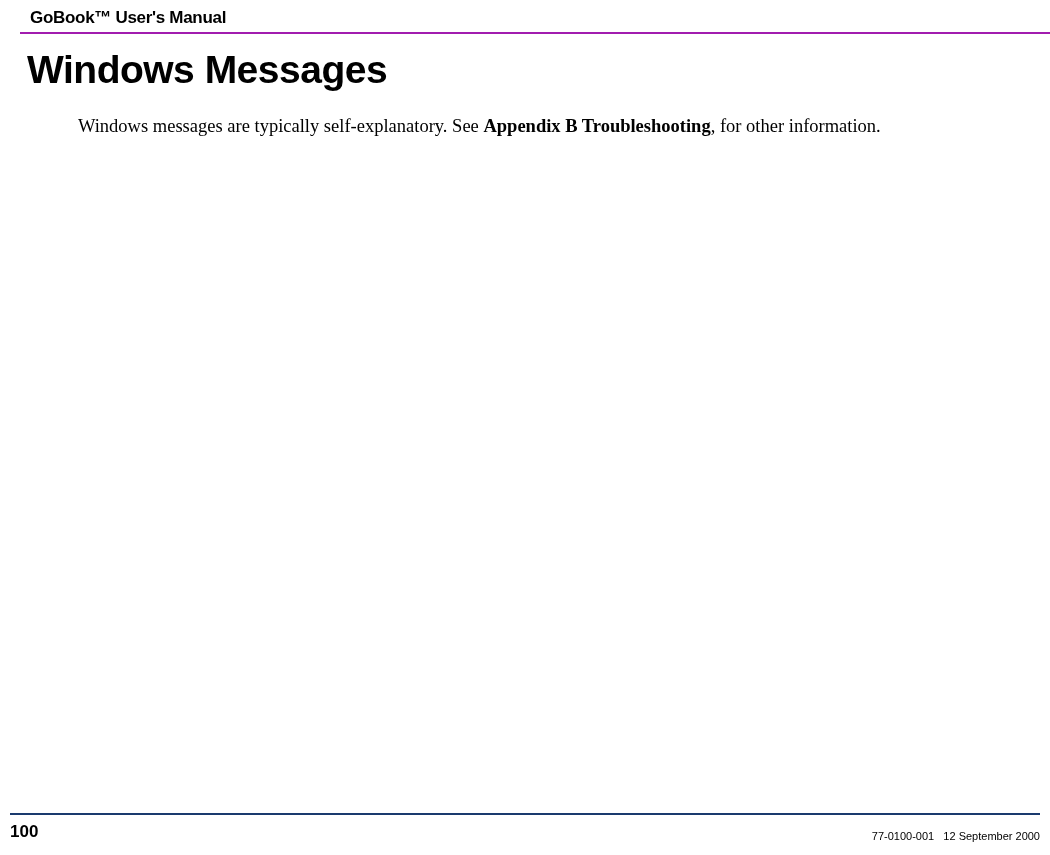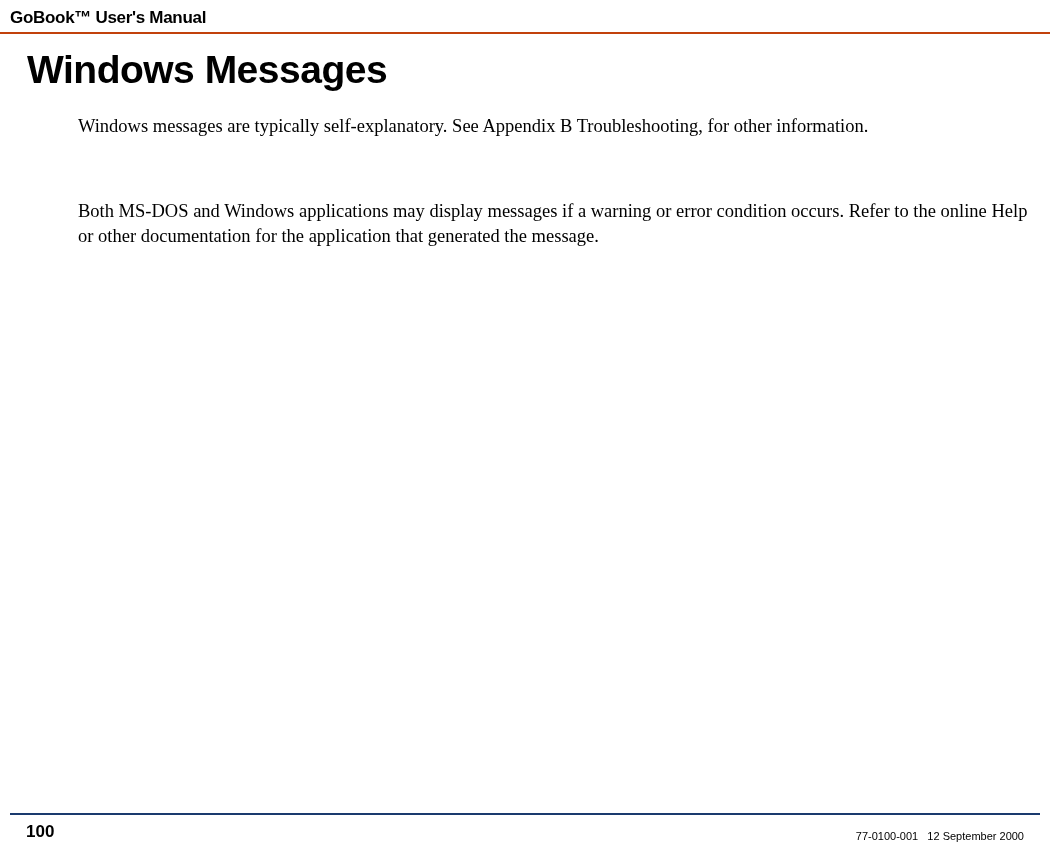--- a/index.html
+++ b/index.html
@@ -10,21 +10,22 @@
     body {
       width: 1050px;
       height: 855px;
       background: #ffffff;
       font-family: Georgia, 'Times New Roman', serif;
       color: #000000;
       position: relative;
     }
     .header {
       padding: 8px 18px 4px 10px;
-      border-bottom: 2px solid #c2410c;
+      border-bottom: 2px solid #a21caf;
+      margin-left: 20px;
     }
     .header-title {
       font-family: 'Arial Black', Arial, sans-serif;
       font-weight: 900;
       font-size: 17px;
       letter-spacing: -0.3px;
       font-stretch: condensed;
     }
     .content {
       padding: 0 10px;
@@ -41,28 +42,28 @@
     }
     .section-body {
       padding-left: 68px;
       padding-right: 10px;
       font-family: 'Times New Roman', Times, serif;
       font-size: 18.5px;
       line-height: 1.35;
       margin-bottom: 60px;
     }
     .bold {
-      font-weight: normal;
+      font-weight: bold;
     }
     .footer {
       position: absolute;
       bottom: 13px;
       left: 0;
       right: 0;
-      padding: 0 26px;
+      padding: 0 10px;
       display: flex;
       justify-content: space-between;
       align-items: flex-end;
     }
     .footer-rule {
       position: absolute;
       bottom: 40px;
       left: 10px;
       right: 10px;
       border-top: 2px solid #1a3a6e;
@@ -88,21 +89,20 @@
 <div class="header">
   <div class="header-title">GoBook™ User's Manual</div>
 </div>
 
 <div class="content">
   <h1>Windows Messages</h1>
   <p class="section-body">
     <span>Windows messages are typically self-explanatory. See </span><span class="bold">Appendix B Troubleshooting</span><span>, for other information.</span>
   </p>
 
-  <p class="section-body">Both MS-DOS and Windows applications may display messages if a warning or error condition occurs. Refer to the online Help or other documentation for the application that generated the message.</p>
 </div>
 
 <div class="footer-rule"></div>
 <div class="footer">
   <div class="page-number">100</div>
   <div class="doc-meta">
     <span>77-0100-001</span>&nbsp;&nbsp;&nbsp;<span>12 September 2000</span>
   </div>
 </div>
 

